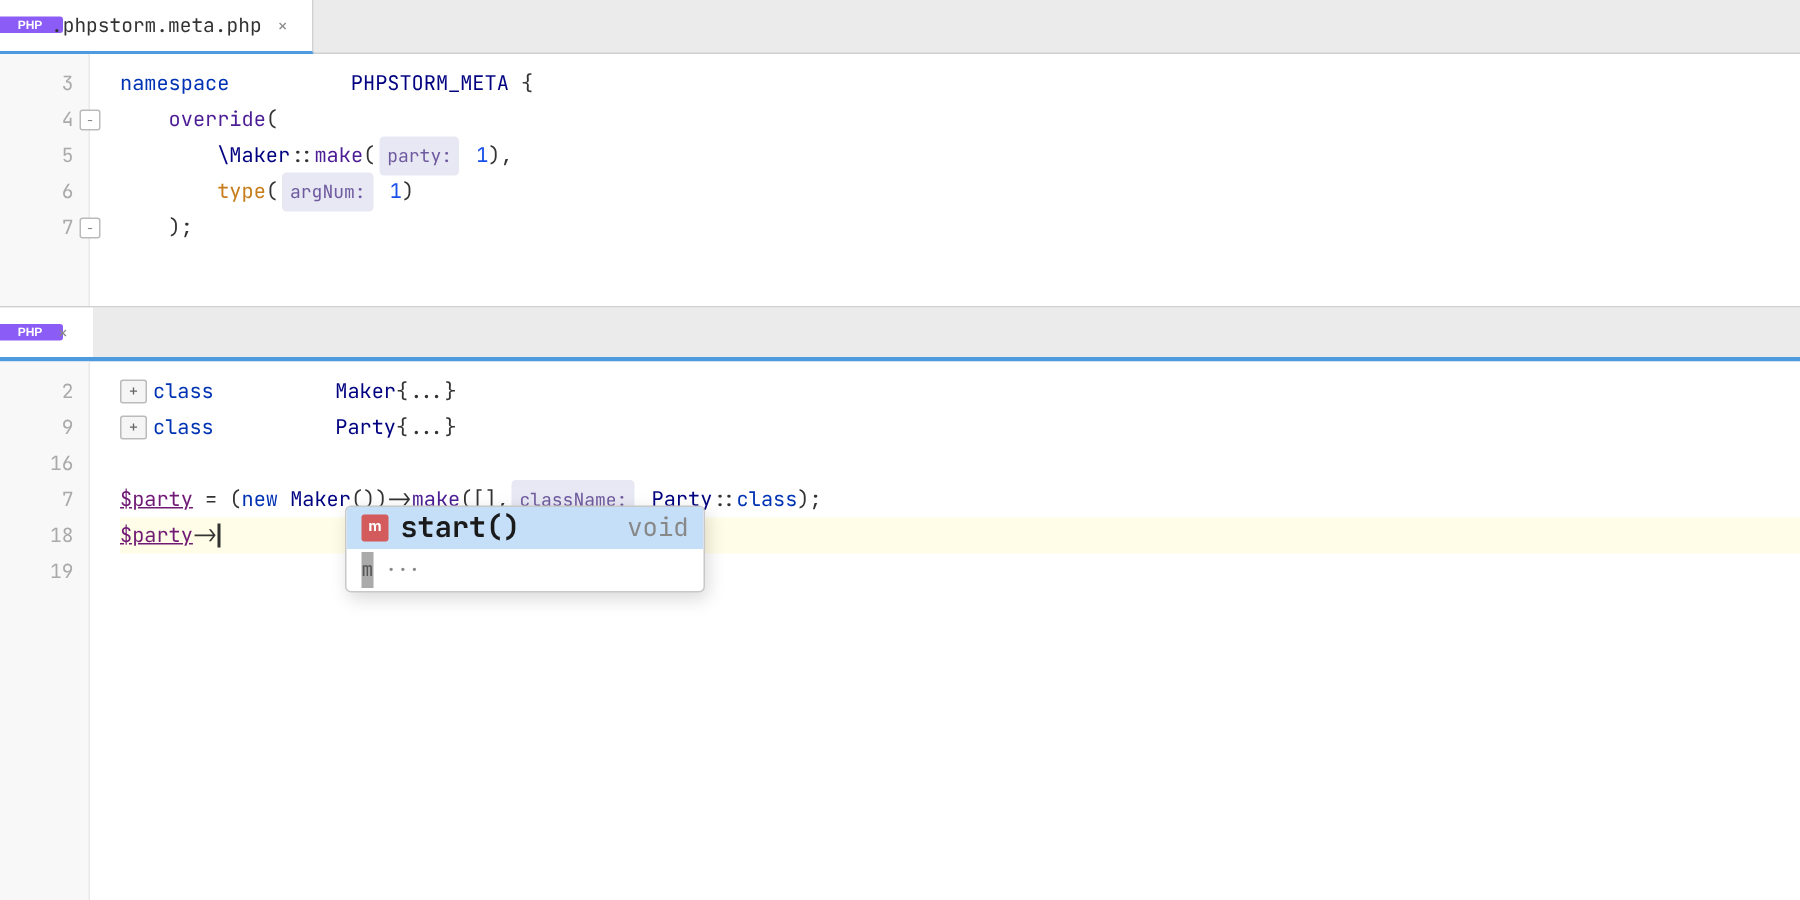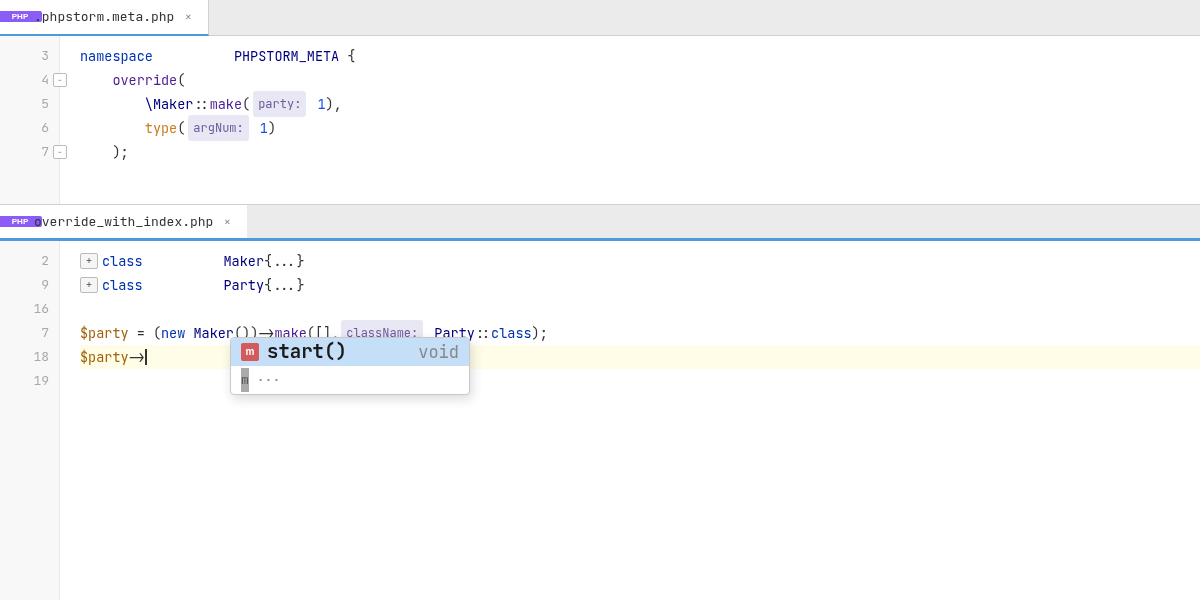--- a/index.html
+++ b/index.html
@@ -144,21 +144,21 @@
       align-items: center;
     }
 
     
     .kw { color: #0033b3; font-weight: normal; }
     .ns { color: #000080; }
     .fn { color: #4c1d95; }
     .fn-orange { color: #c77d1a; }
     .num { color: #1750eb; }
     .class-name { color: #000080; }
-    .var { color: #a16207; }
+    .var { color: #701a75; text-decoration: underline; }
     .punct { color: #333; }
 
     
     .bottom-section {
       flex: 1;
       display: flex;
       flex-direction: column;
       overflow: hidden;
     }
 
@@ -356,21 +356,20 @@
     </div>
   </div>
 
   <div class="bottom-section">
 
     <div class="bottom-tab-bar">
       <div class="bottom-tab active">
         <span class="tab-icon">
           <span class="php-icon">PHP</span>
         </span>
-        <span>override_with_index.php</span>
         <span class="tab-close">×</span>
       </div>
     </div>
 
     <div class="bottom-code-area" style="position: relative;">
       <div class="line-numbers">
         <div class="line-number">2</div>
         <div class="line-number">9</div>
         <div class="line-number">16</div>
         <div class="line-number">7</div>

